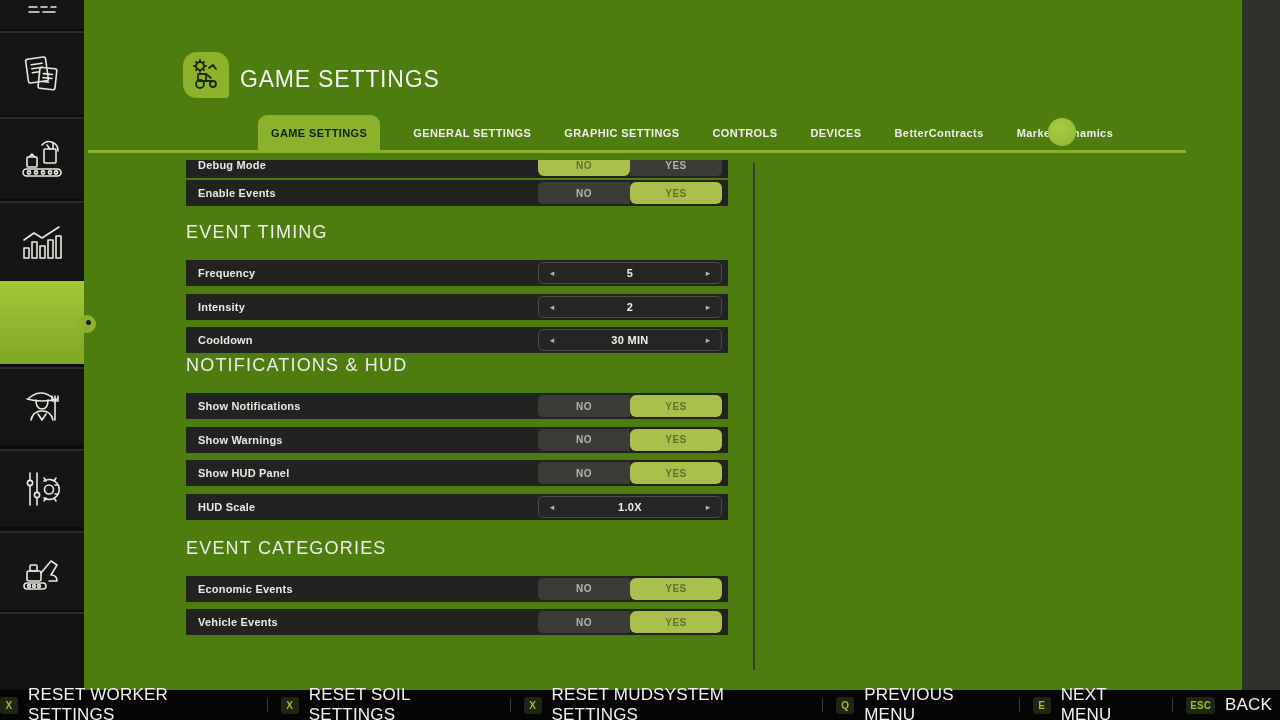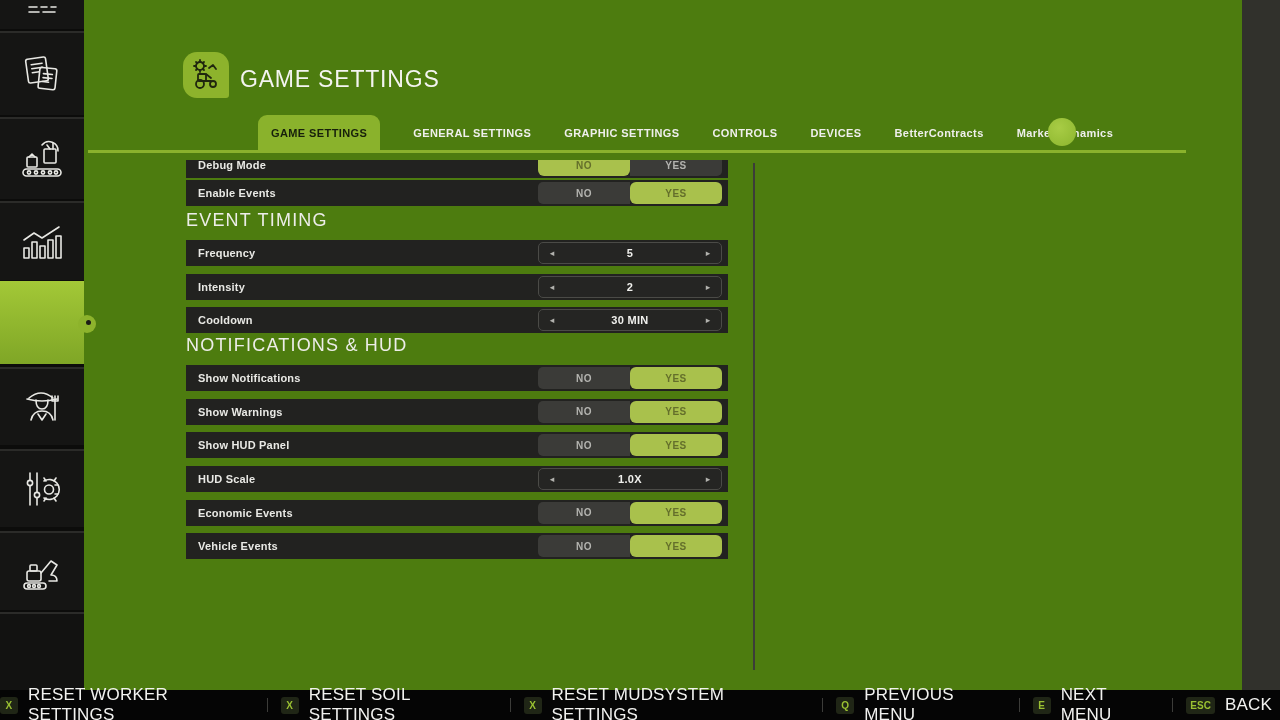--- a/index.html
+++ b/index.html
@@ -34,28 +34,28 @@
   .tab { font-size:11px; font-weight:bold; color:#efefec; letter-spacing:0.4px; white-space:nowrap; cursor:default; }
   .tab.active { background:#8ab22c; color:#17200b; height:36px; line-height:36px; padding:0 13px; border-radius:9px 9px 0 0; }
   .tab-underline { position:absolute; left:88px; top:150px; width:1098px; height:3px; background:#8ab22c; }
   .cursor-dot { position:absolute; left:1048px; top:118px; width:28px; height:28px; border-radius:50%;
     background:radial-gradient(circle at 40% 35%, #a8cc45, #8cb62e); z-index:9; }
   
   .content { position:absolute; left:186px; top:160px; width:542px; height:512px; overflow:hidden; }
   .col-divider { position:absolute; left:753px; top:163px; width:2px; height:507px; background:#3c3c39; }
   .section-title { color:#ededE9; font-size:18px; letter-spacing:1.2px; line-height:24px; font-weight:500; }
   .t1 { margin-top:23px; }
-  .t2 { margin-top:2px; }
+  .t2 { margin-top:14px; }
   .t3 { margin-top:0; }
   .t4 { margin-top:16px; }
   .row { height:26px; margin-top:7.5px; background:#222220; display:flex; align-items:center;
     justify-content:space-between; padding:0 6px 0 12px; }
   .row.first { margin-top:-8px; }
   .row.mt18 { margin-top:2px; }
-  .row.mt0 { margin-top:8px; }
+  .row.mt0 { margin-top:16px; }
   .row-label { font-size:11px; font-weight:bold; color:#e9e9e5; letter-spacing:0.2px; }
   
   .toggle { display:flex; width:184px; height:22px; border-radius:11px; overflow:visible; }
   .tbtn { flex:1; border:none; font-family:inherit; font-size:10px; font-weight:bold; letter-spacing:0.5px;
     background:#3b3b38; color:#b4b4b0; cursor:pointer; }
   .tbtn:first-child { border-radius:5px 0 0 5px; }
   .tbtn:last-child { border-radius:0 5px 5px 0; }
   .tbtn.sel { background:#a9c14c; color:#646f2b; border-radius:6px; }
   
   .stepper { display:flex; width:184px; height:22px; border:1px solid #4b4b47; border-radius:5px;
@@ -258,20 +258,21 @@
 
     <div class="row">
       <span class="row-label">HUD Scale</span>
       <div class="stepper">
         <button class="arrow">◂</button>
         <span class="stepval">1.0X</span>
         <button class="arrow">▸</button>
       </div>
     </div>
 
+    <div class="section-title t4">EVENT CATEGORIES</div>
 
     <div class="row mt0">
       <span class="row-label">Economic Events</span>
       <div class="toggle">
         <button class="tbtn">NO</button>
         <button class="tbtn sel">YES</button>
       </div>
     </div>
 
     <div class="row">

